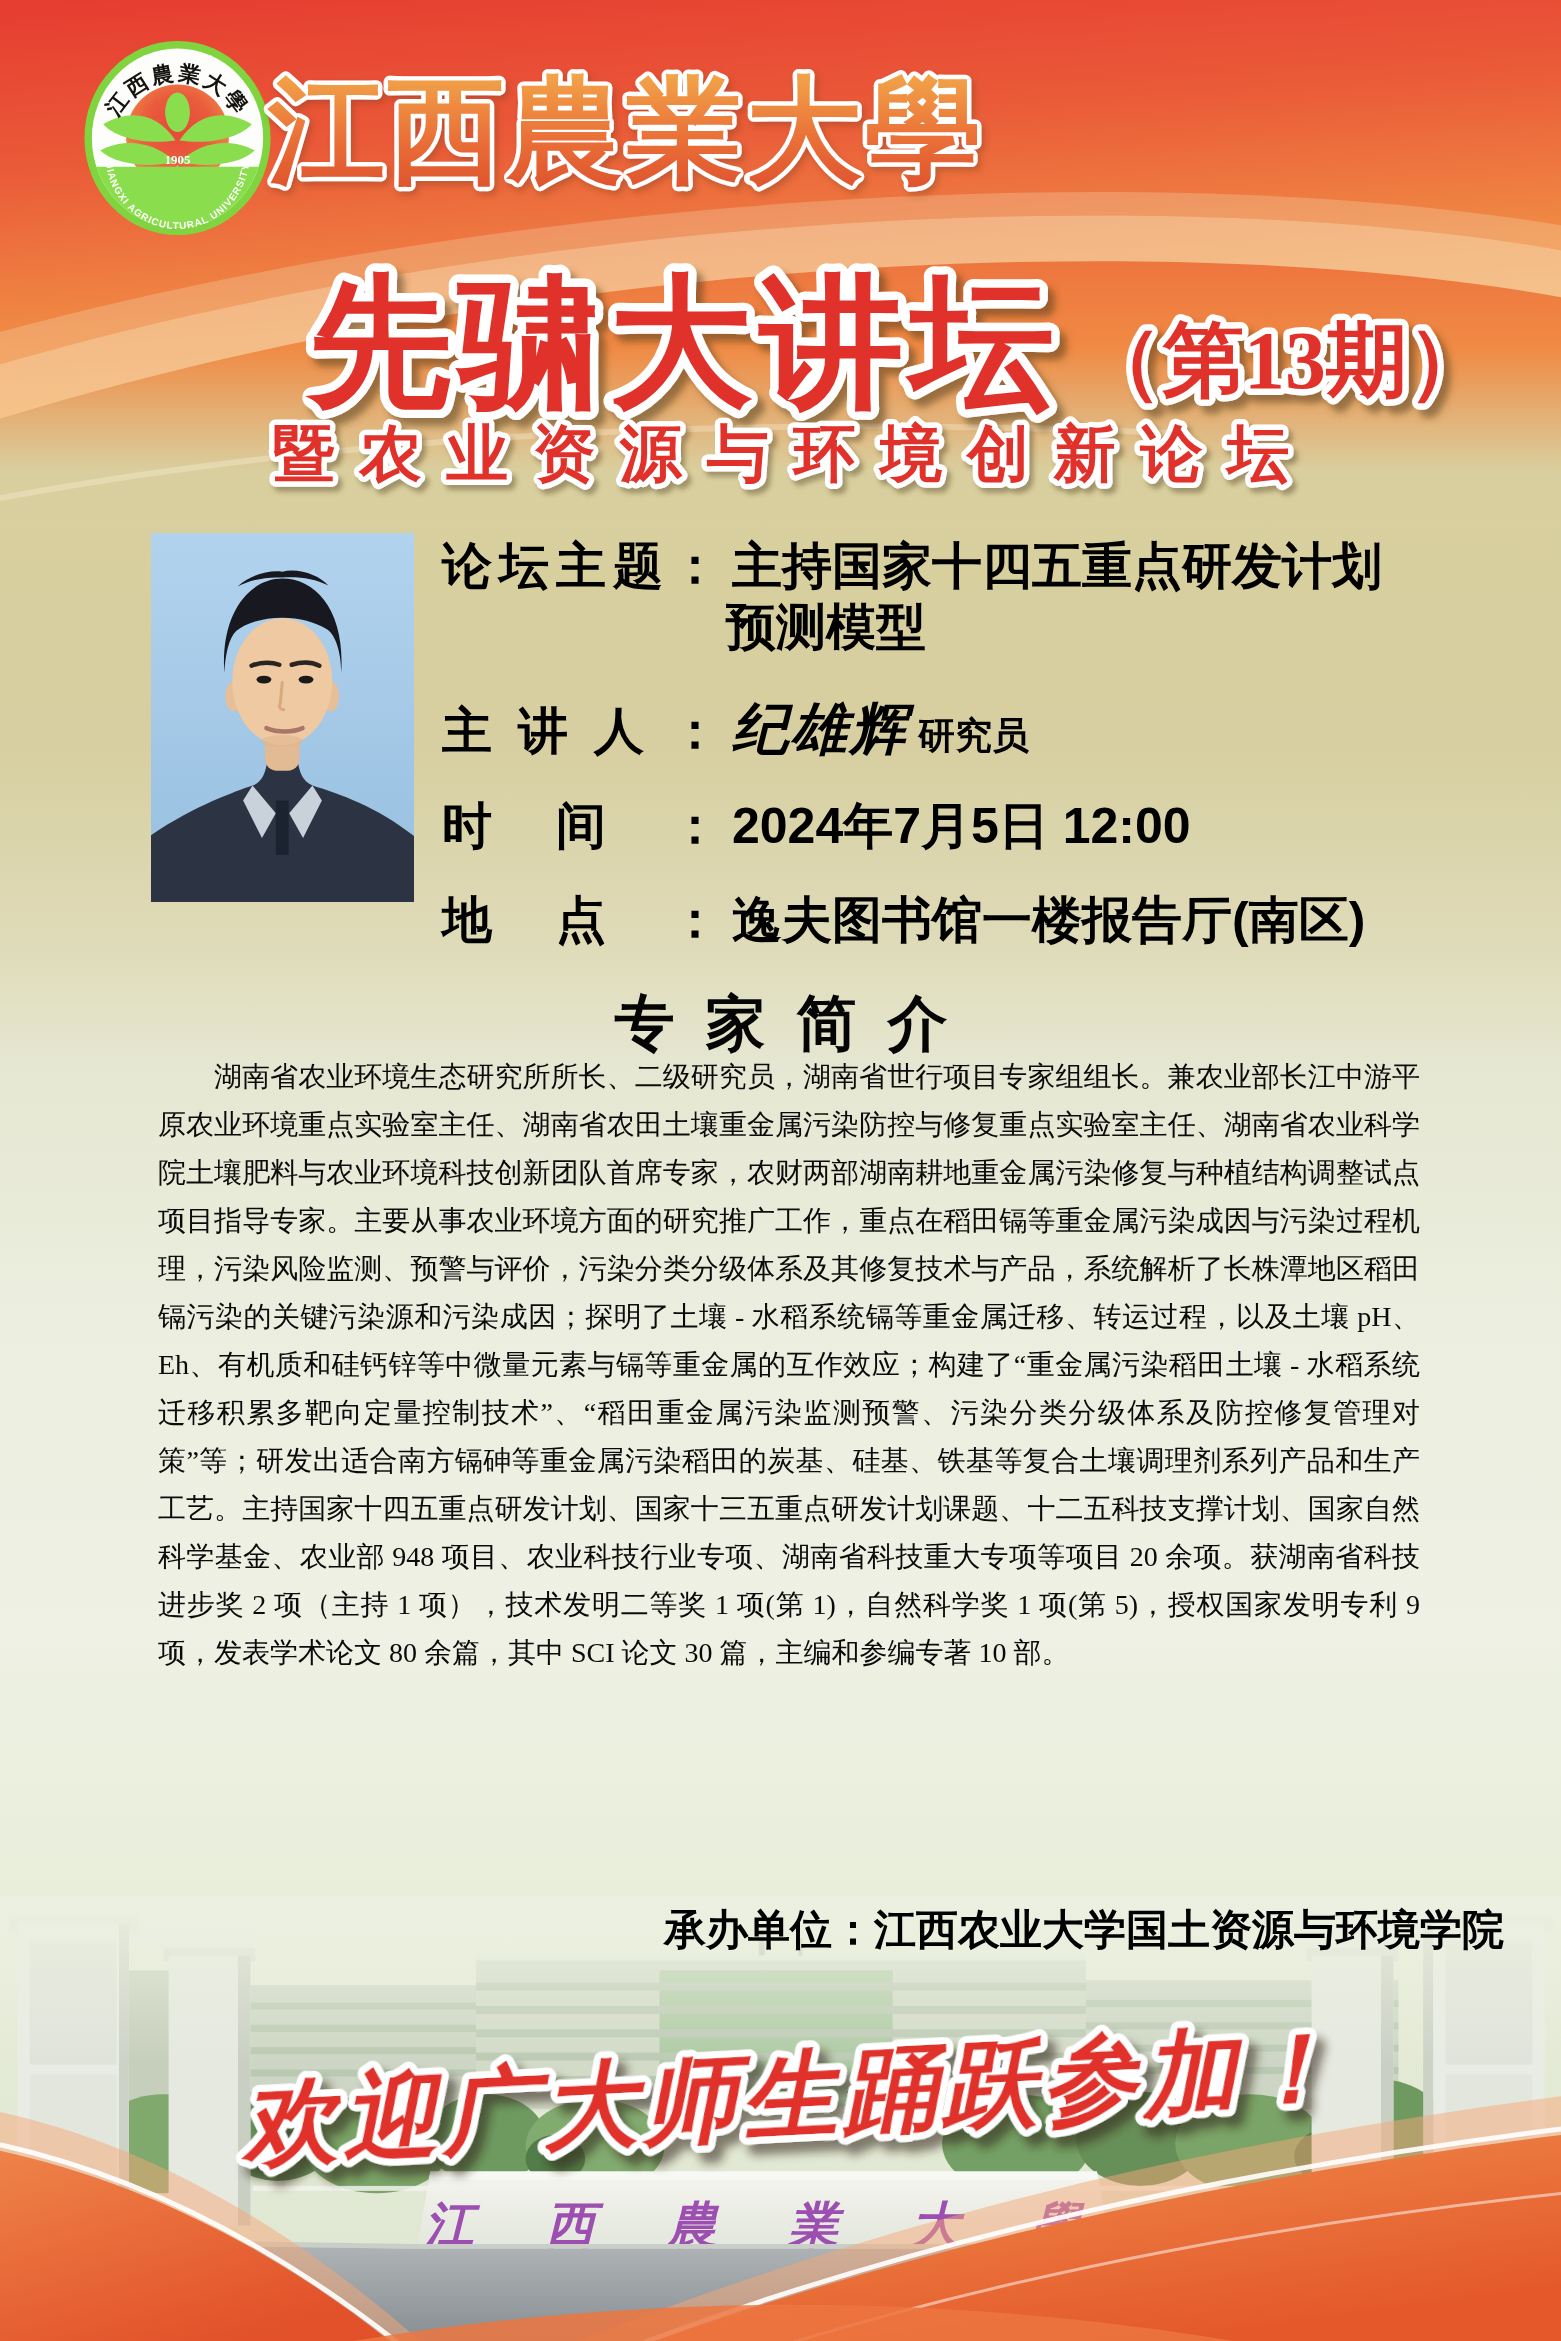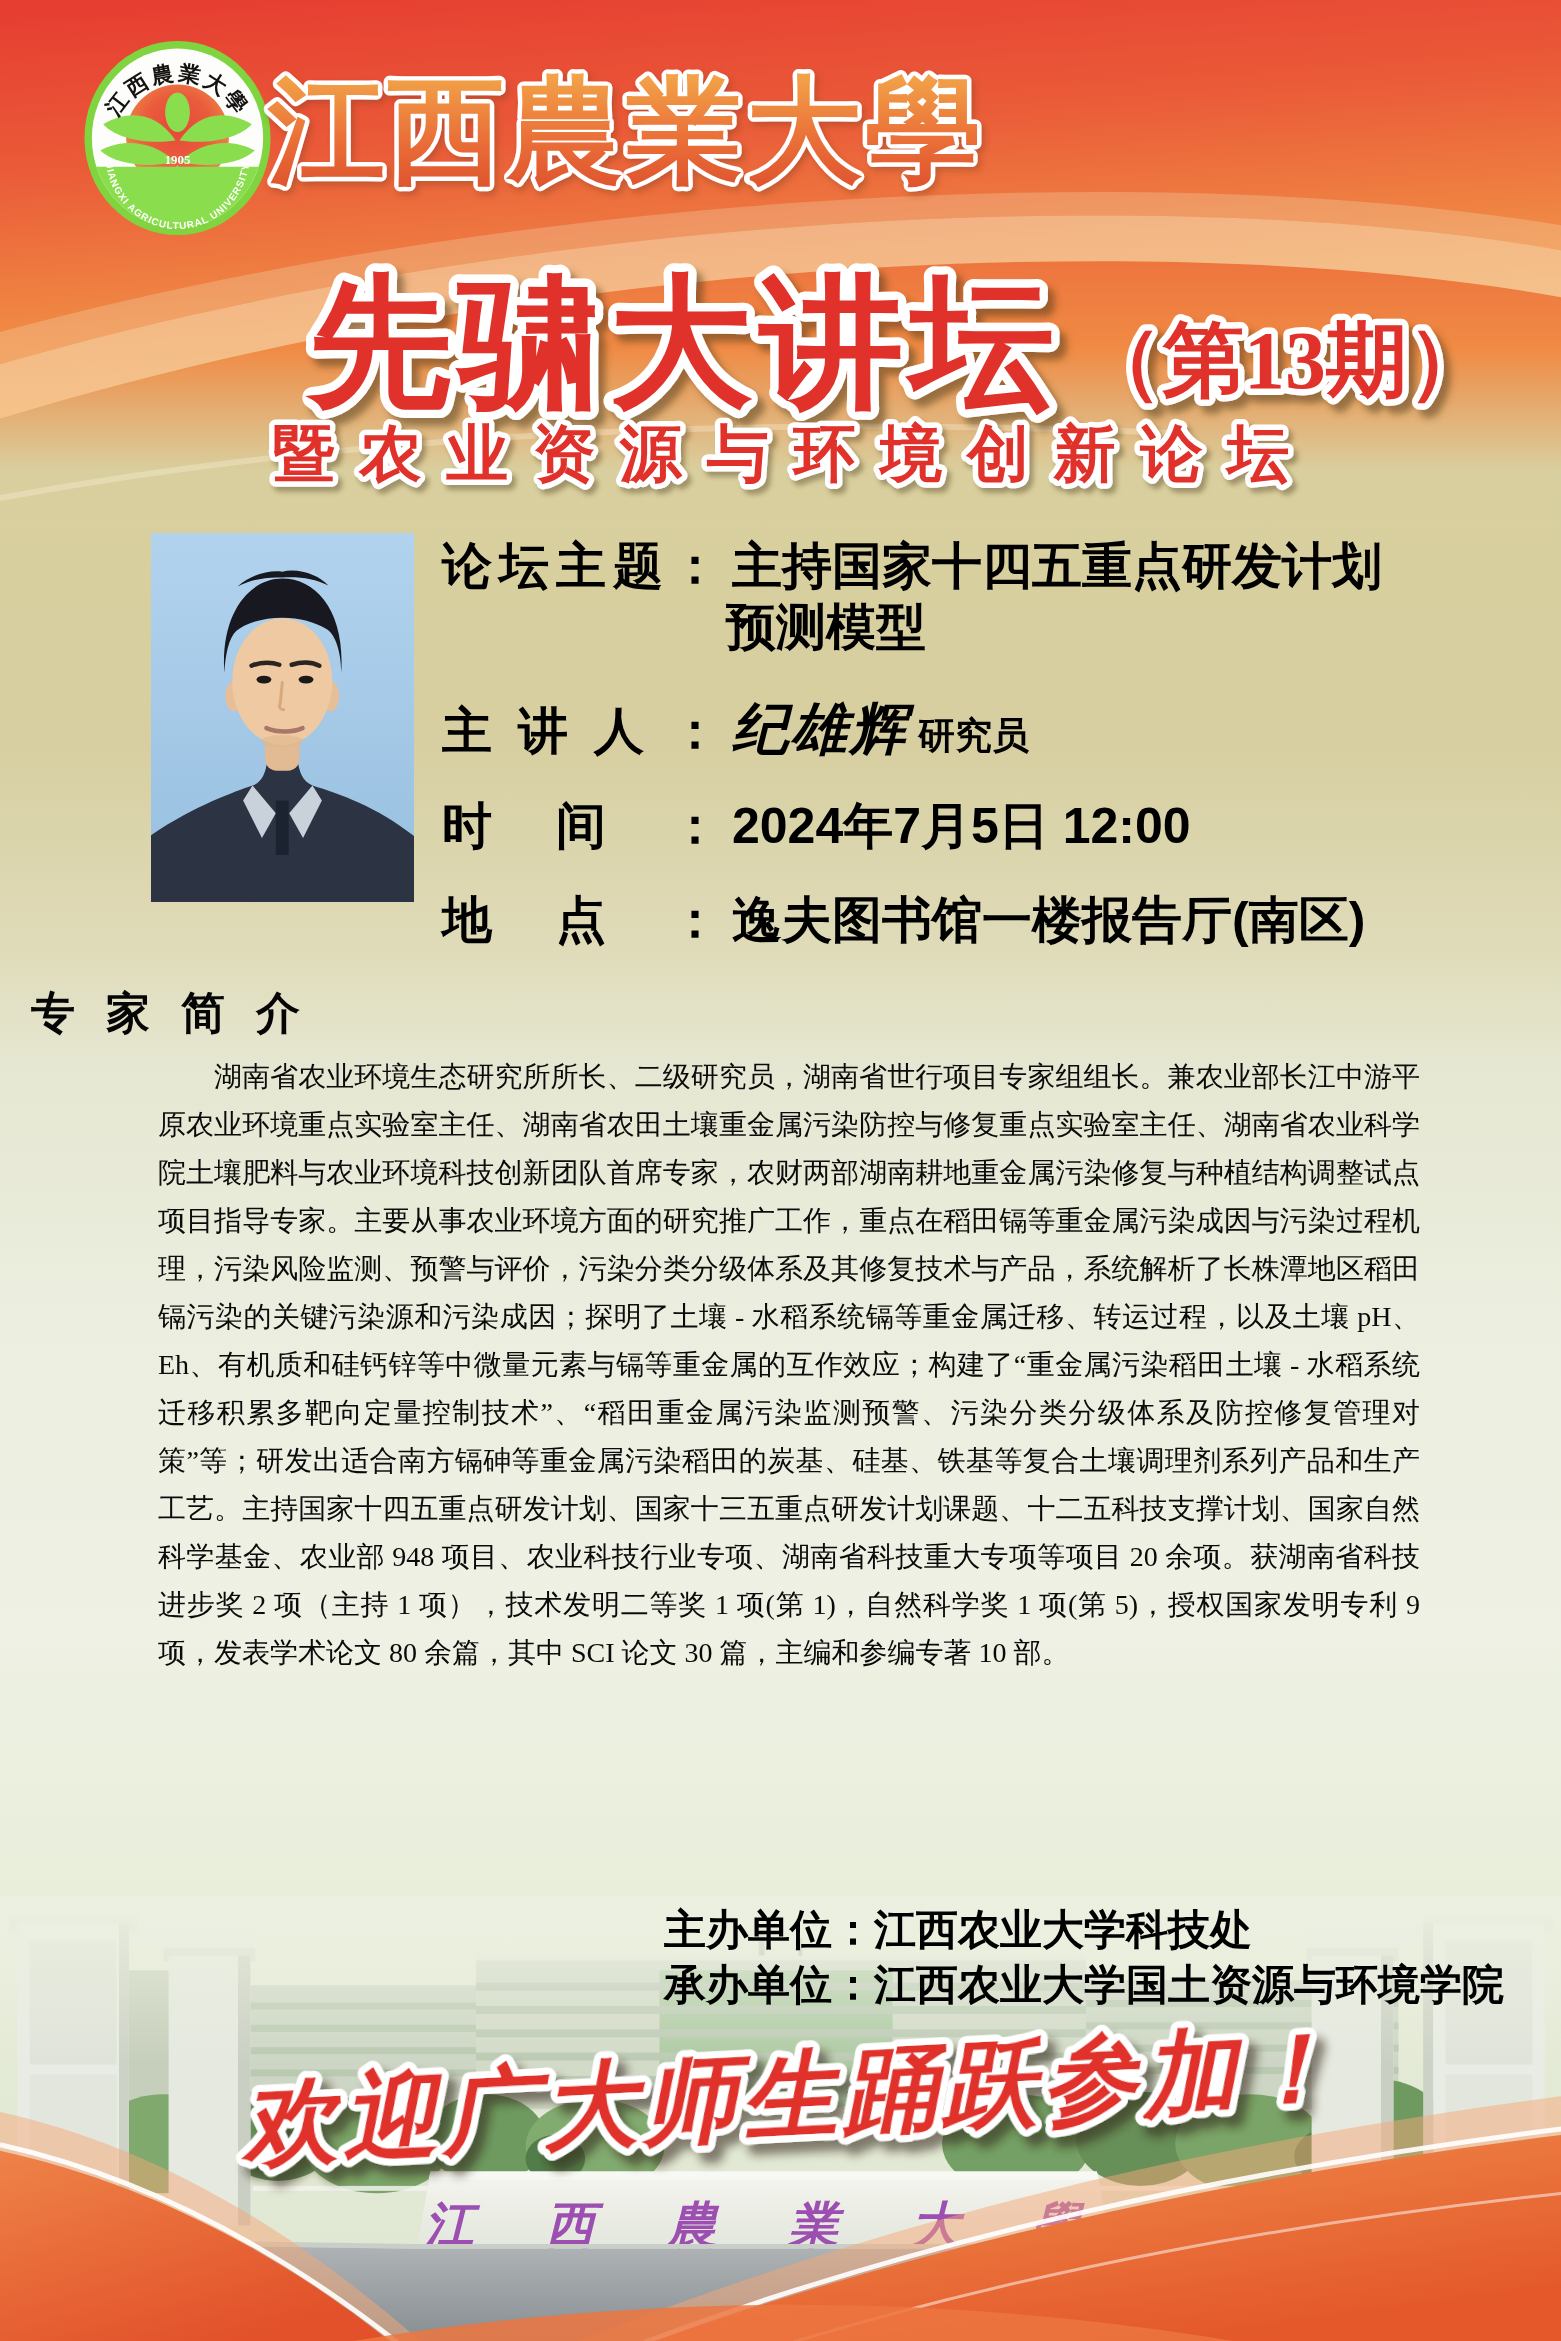--- a/index.html
+++ b/index.html
@@ -16,22 +16,22 @@
   svg{display:block;}
   
   .info{position:absolute;left:436px;top:538px;width:1096px;color:#000;}
   .info-row{position:absolute;left:0;white-space:nowrap;font-weight:900;font-size:50px;line-height:1.12;}
   .lbl{display:inline-block;width:278px;text-align:justify;text-align-last:justify;margin-right:12px;font-weight:900;margin-left:6px;}
   .val{font-weight:900;}
   .topic2{padding-left:290px;}
   .spk-name{font-family:Liberation Serif, serif;font-style:italic;font-weight:900;font-size:56px;letter-spacing:3px;}
   .spk-title{font-size:37px;margin-left:9px;}
   
-  .expert-heading{position:absolute;left:0;right:0;top:984px;
-    font-family:"Liberation Serif",serif;font-weight:700;font-size:44px;
+  .expert-heading{position:absolute;left:0;right:0;top:984px;text-align:center;
+    font-family:"Liberation Serif",serif;font-weight:700;font-size:60px;
     letter-spacing:31px;text-indent:31px;color:#050505;}
   .profile-body{position:absolute;left:158px;top:1053px;width:1262px;
     font-family:"Liberation Serif",serif;font-size:28px;line-height:48px;
     text-align:justify;text-indent:2em;color:#0b0b0b;margin:0;}
   
   .organizers{position:absolute;left:664px;top:1903px;z-index:4;
     font-family:"Liberation Serif",serif;font-weight:900;color:#000;}
   .org-row{font-size:42px;line-height:55px;white-space:nowrap;}
   
   .z1{z-index:1}.z2{z-index:2}.z5{z-index:5}
@@ -302,23 +302,20 @@
       <path d="M3150,600 C2600,660 2100,750 1600,900" stroke="#ffffff" stroke-width="6" opacity="0.5" fill="none"></path>
       <path d="M0,436 C250,492 530,620 850,900 L0,900 Z" fill="#f5a878" opacity="0.5"></path>
       <path d="M0,502 C260,560 530,688 800,900" stroke="#ffffff" stroke-width="10" opacity="0.9" fill="none"></path>
       <path d="M0,514 C265,572 535,698 788,900 L0,900 Z" fill="url(#gRibL)"></path>
       <path d="M700,900 C1300,800 1900,800 2500,900 Z" fill="#ec7540" opacity="0.85"></path>
     </g>
   </svg>
 
   <div class="organizers">
     <div class="org-row">
-      <span>主办单位：</span><span>江西农业大学科技处</span>
-    </div>
-    <div class="org-row">
       <span>承办单位：</span><span>江西农业大学国土资源与环境学院</span>
     </div>
   </div>
 
   <svg class="abs z5" style="left:0;top:1998px" width="1562" height="213" viewBox="0 0 3150 430">
     <defs>
       <filter id="fWel" x="-10%" y="-25%" width="125%" height="165%">
         <feDropShadow dx="16" dy="22" stdDeviation="10" flood-color="#2e2418" flood-opacity="0.55"></feDropShadow>
       </filter>
     </defs>

